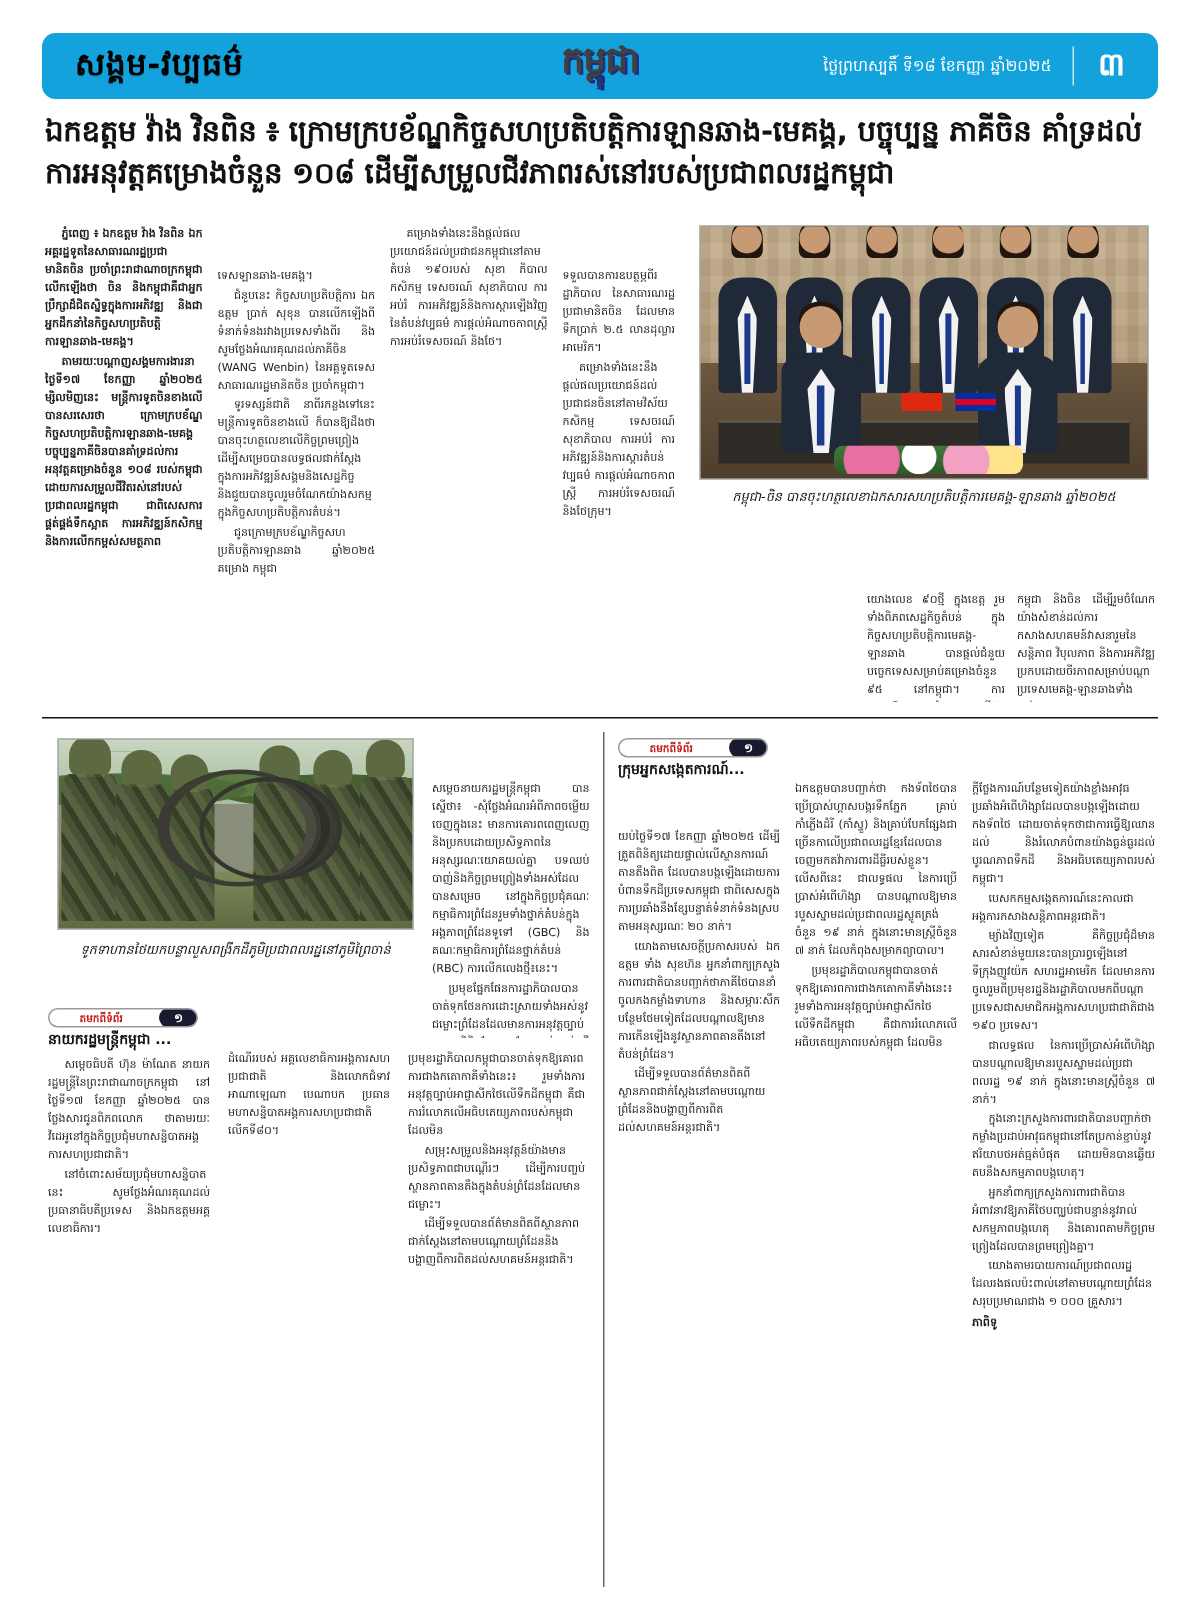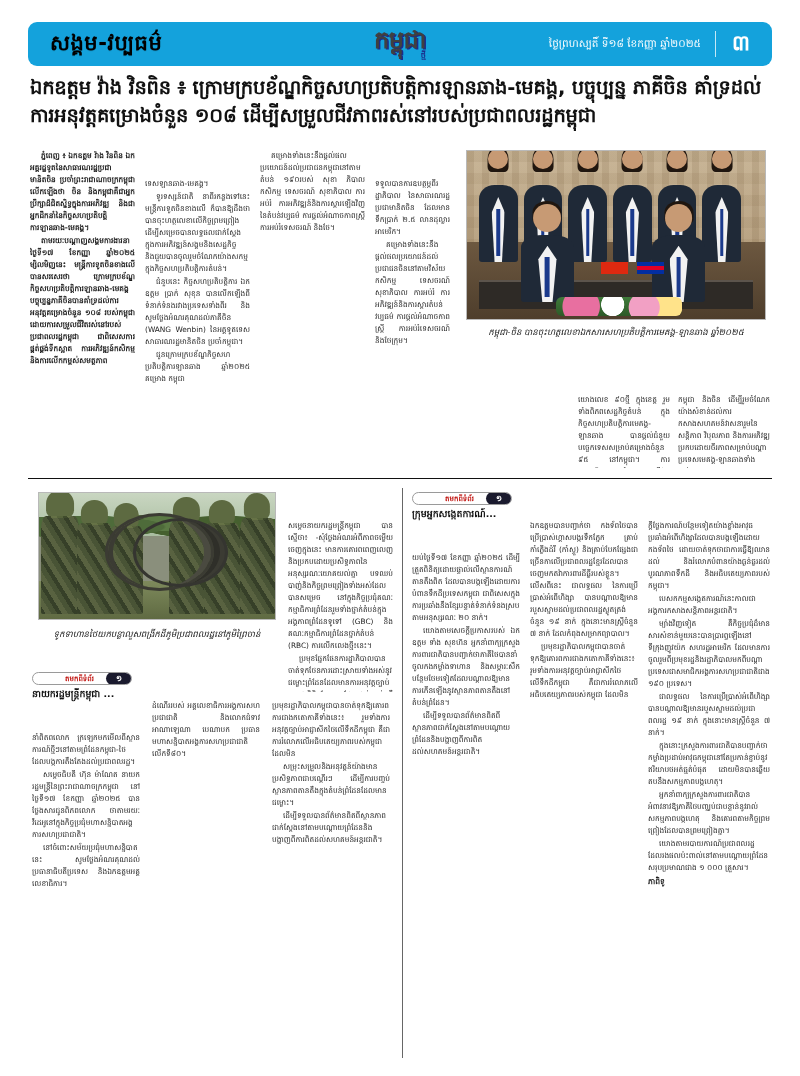--- a/index.html
+++ b/index.html
@@ -47,21 +47,20 @@
     font-weight: bold;
     color: #404040;
     text-shadow: 1.4px 1.4px 0 #1b2c8a;
     letter-spacing: -.5px;
   }
   .masthead-logo .logo-sub {
     font-size: 8px;
     font-weight: bold;
     color: #1b2c8a;
     margin-top: 1px;
-    text-align: right;
   }
   .masthead-right {
     position: absolute;
     right: 18px;
     display: flex;
     align-items: center;
     gap: 0;
   }
   .masthead-date {
     color: #ffffff;
@@ -142,21 +141,21 @@
     align-items: center;
     width: 100px; height: 13px;
     border: 1px solid #9a9a9a;
     border-radius: 7px;
     background: #ffffff;
     position: relative;
     overflow: hidden;
   }
   .cont-badge .lbl {
     flex: 1;
-    text-align: center;
+    text-align: left;
     font-size: 7px;
     font-weight: bold;
     color: #c21b17;
     padding-left: 20px;
   }
   .cont-badge .num {
     width: 26px; height: 13px;
     border-radius: 7px;
     background: #1a1a2e;
     color: #ffffff;
@@ -290,22 +289,22 @@
 
   <div class="headline">ឯកឧត្តម វ៉ាង វិនពិន ៖ ក្រោមក្របខ័ណ្ឌកិច្ចសហប្រតិបត្តិការឡានឆាង-មេគង្គ, បច្ចុប្បន្ន ភាគីចិន គាំទ្រដល់ការអនុវត្តគម្រោងចំនួន ១០៨ ដើម្បីសម្រួលជីវភាពរស់នៅរបស់ប្រជាពលរដ្ឋកម្ពុជា</div>
 
   <div class="col" style="left:30px; top:150px; width:105px; height:320px;font-weight:bold;">
     <p>ភ្នំពេញ ៖ ឯកឧត្តម វ៉ាង វិនពិន ឯកអគ្គរដ្ឋទូតនៃសាធារណរដ្ឋប្រជាមានិតចិន ប្រចាំព្រះរាជាណាចក្រកម្ពុជា លើកឡើងថា ចិន និងកម្ពុជាគឺជាអ្នកប្រឹក្សាដ៏ជិតស្និទ្ធក្នុងការអភិវឌ្ឍ និងជាអ្នកដឹកនាំនៃកិច្ចសហប្រតិបត្តិការឡានឆាង-មេគង្គ។</p>
     <p>តាមរយៈបណ្តាញសង្គមការងារនាថ្ងៃទី១៧ ខែកញ្ញា ឆ្នាំ២០២៥ ម្សិលមិញនេះ មន្ត្រីការទូតចិនខាងលើ បានសរសេរថា ក្រោមក្របខ័ណ្ឌកិច្ចសហប្រតិបត្តិការឡានឆាង-មេគង្គ បច្ចុប្បន្នភាគីចិនបានគាំទ្រដល់ការអនុវត្តគម្រោងចំនួន ១០៨ របស់កម្ពុជា ដោយការសម្រួលជីវិតរស់នៅរបស់ប្រជាពលរដ្ឋកម្ពុជា ជាពិសេសការផ្គត់ផ្គង់ទឹកស្អាត ការអភិវឌ្ឍន៍កសិកម្ម និងការលើកកម្ពស់សមត្ថភាព</p>
   </div>
 
   <div class="col" style="left:145px; top:150px; width:105px; height:320px;">
     <p class="noindent">ទេសឡានឆាង-មេគង្គ។</p>
+    <p>ជំនួបនេះ កិច្ចសហប្រតិបត្តិការ ឯកឧត្តម ប្រាក់ សុខុន បានលើកឡើងពីទំនាក់ទំនងរវាងប្រទេសទាំងពីរ និងសូមថ្លែងអំណរគុណដល់ភាគីចិន (WANG Wenbin) នៃអគ្គទូតទេសសាធារណរដ្ឋមានិតចិន ប្រចាំកម្ពុជា។</p>
     <p>ទូរទស្សន៍ជាតិ នាពីរកន្លងទៅនេះ មន្ត្រីការទូតចិនខាងលើ ក៏បានឱ្យដឹងថា បានចុះហត្ថលេខាលើកិច្ចព្រមព្រៀង ដើម្បីសម្រេចបានលទ្ធផលជាក់ស្តែងក្នុងការអភិវឌ្ឍន៍សង្គមនិងសេដ្ឋកិច្ច និងជួយបានចូលរួមចំណែកយ៉ាងសកម្មក្នុងកិច្ចសហប្រតិបត្តិការតំបន់។</p>
-    <p>ជំនួបនេះ កិច្ចសហប្រតិបត្តិការ ឯកឧត្តម ប្រាក់ សុខុន បានលើកឡើងពីទំនាក់ទំនងរវាងប្រទេសទាំងពីរ និងសូមថ្លែងអំណរគុណដល់ភាគីចិន (WANG Wenbin) នៃអគ្គទូតទេសសាធារណរដ្ឋមានិតចិន ប្រចាំកម្ពុជា។</p>
     <p>ជូនក្រោមក្របខ័ណ្ឌកិច្ចសហប្រតិបត្តិការឡានឆាង ឆ្នាំ២០២៥ គម្រោង កម្ពុជា</p>
   </div>
 
   <div class="col" style="left:260px; top:150px; width:105px; height:320px;">
     <p>គម្រោងទាំងនេះនឹងផ្តល់ផលប្រយោជន៍ដល់ប្រជាជនកម្ពុជានៅតាមតំបន់ ១៩០របស់ សុខា ភិបាល កសិកម្ម ទេសចរណ៍ សុខាភិបាល ការអប់រំ ការអភិវឌ្ឍន៍និងការស្តារឡើងវិញនៃតំបន់វប្បធម៌ ការផ្តល់អំណាចកាពស្ត្រី ការអប់រំទេសចរណ៍ និងថែ។</p>
     <p></p>
   </div>
 
   <div class="col" style="left:375px; top:150px; width:75px; height:320px;">
     <p class="noindent">ទទួលបានការឧបត្ថម្ភពីរដ្ឋាភិបាល នៃសាធារណរដ្ឋប្រជាមានិតចិន ដែលមានទឹកប្រាក់ ២.៥ លានដុល្លារអាមេរិក។</p>
@@ -458,21 +457,20 @@
 
   <div class="cont-block" style="left:32px; top:672px; width:108px;">
     <div class="cont-badge">
       <div class="lbl">តមកពីទំព័រ</div>
       <div class="num">១</div>
     </div>
     <div class="cont-title">នាយករដ្ឋមន្ត្រីកម្ពុជា ...</div>
   </div>
 
   <div class="col" style="left:32px; top:704px; width:108px; height:352px;">
-    <p class="noindent">នាំពិតពលោក ក្រឡេកមកមើលពីស្ថានការណ៍ថ្មីៗនៅតាមព្រំដែនកម្ពុជា-ថៃ ដែលបង្កការតឹងតែងដល់ប្រជាពលរដ្ឋ។</p>
     <p>សម្តេចធិបតី ហ៊ុន ម៉ាណែត នាយករដ្ឋមន្ត្រីនៃព្រះរាជាណាចក្រកម្ពុជា នៅថ្ងៃទី១៧ ខែកញ្ញា ឆ្នាំ២០២៥ បានថ្លែងសារជូនពិភពលោក ថាតាមរយៈវីដេអូនៅក្នុងកិច្ចប្រជុំមហាសន្និបាតអង្គការសហប្រជាជាតិ។</p>
     <p>នៅចំពោះសម័យប្រជុំមហាសន្និបាតនេះ សូមថ្លែងអំណរគុណដល់ប្រធានាធិបតីប្រទេស និងឯកឧត្តមអគ្គលេខាធិការ។</p>
   </div>
 
   <div class="col" style="left:152px; top:672px; width:108px; height:384px;">
     <p class="noindent">ដំណើររបស់ អគ្គលេខាធិការអង្គការសហប្រជាជាតិ និងលោកជំទាវ អាណាឡេណា បេណាបក ប្រធានមហាសន្និបាតអង្គការសហប្រជាជាតិលើកទី៨០។</p>
   </div>
 
   <div class="col" style="left:272px; top:672px; width:118px; height:384px;">
     <p class="noindent">ប្រមុខរដ្ឋាភិបាលកម្ពុជាបានចាត់ទុកឱ្យគោរពការជាងកតោកាគីទាំងនេះ៖ រួមទាំងការអនុវត្តច្បាប់អាជ្ញាសីកថៃលើទឹកដីកម្ពុជា គឺជាការរំលោភលើអធិបតេយ្យភាពរបស់កម្ពុជា ដែលមិន</p>

